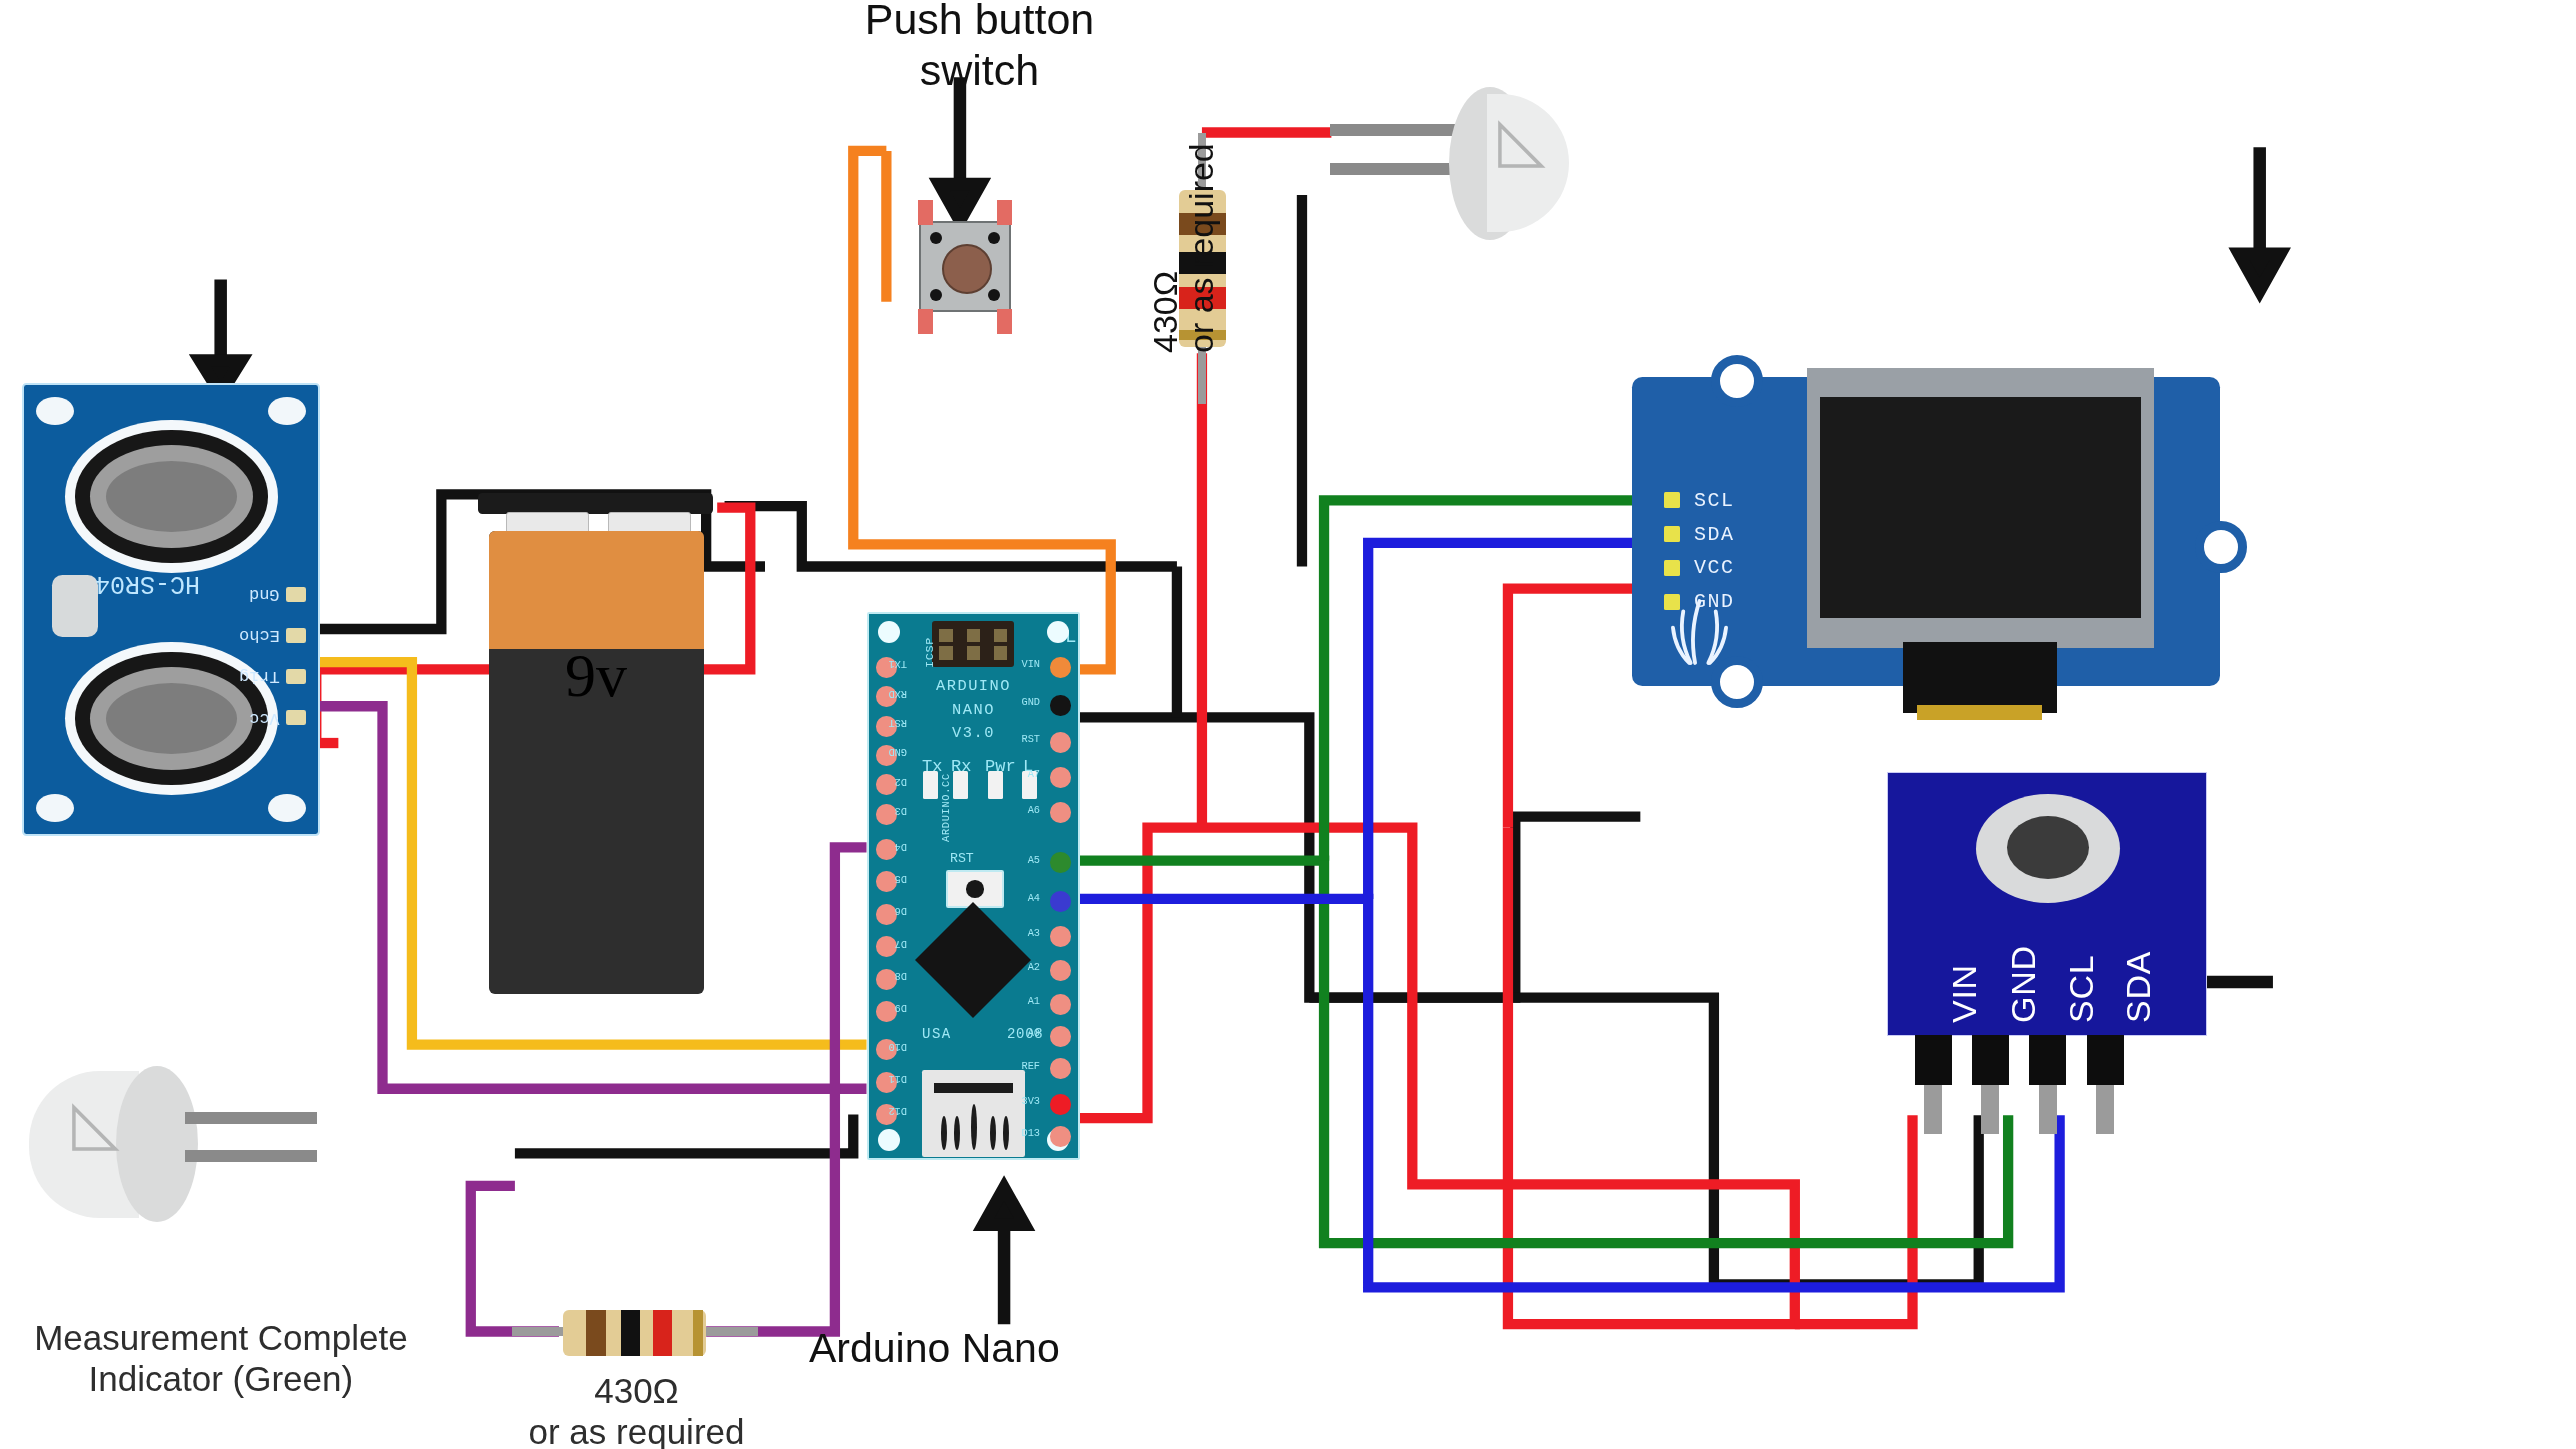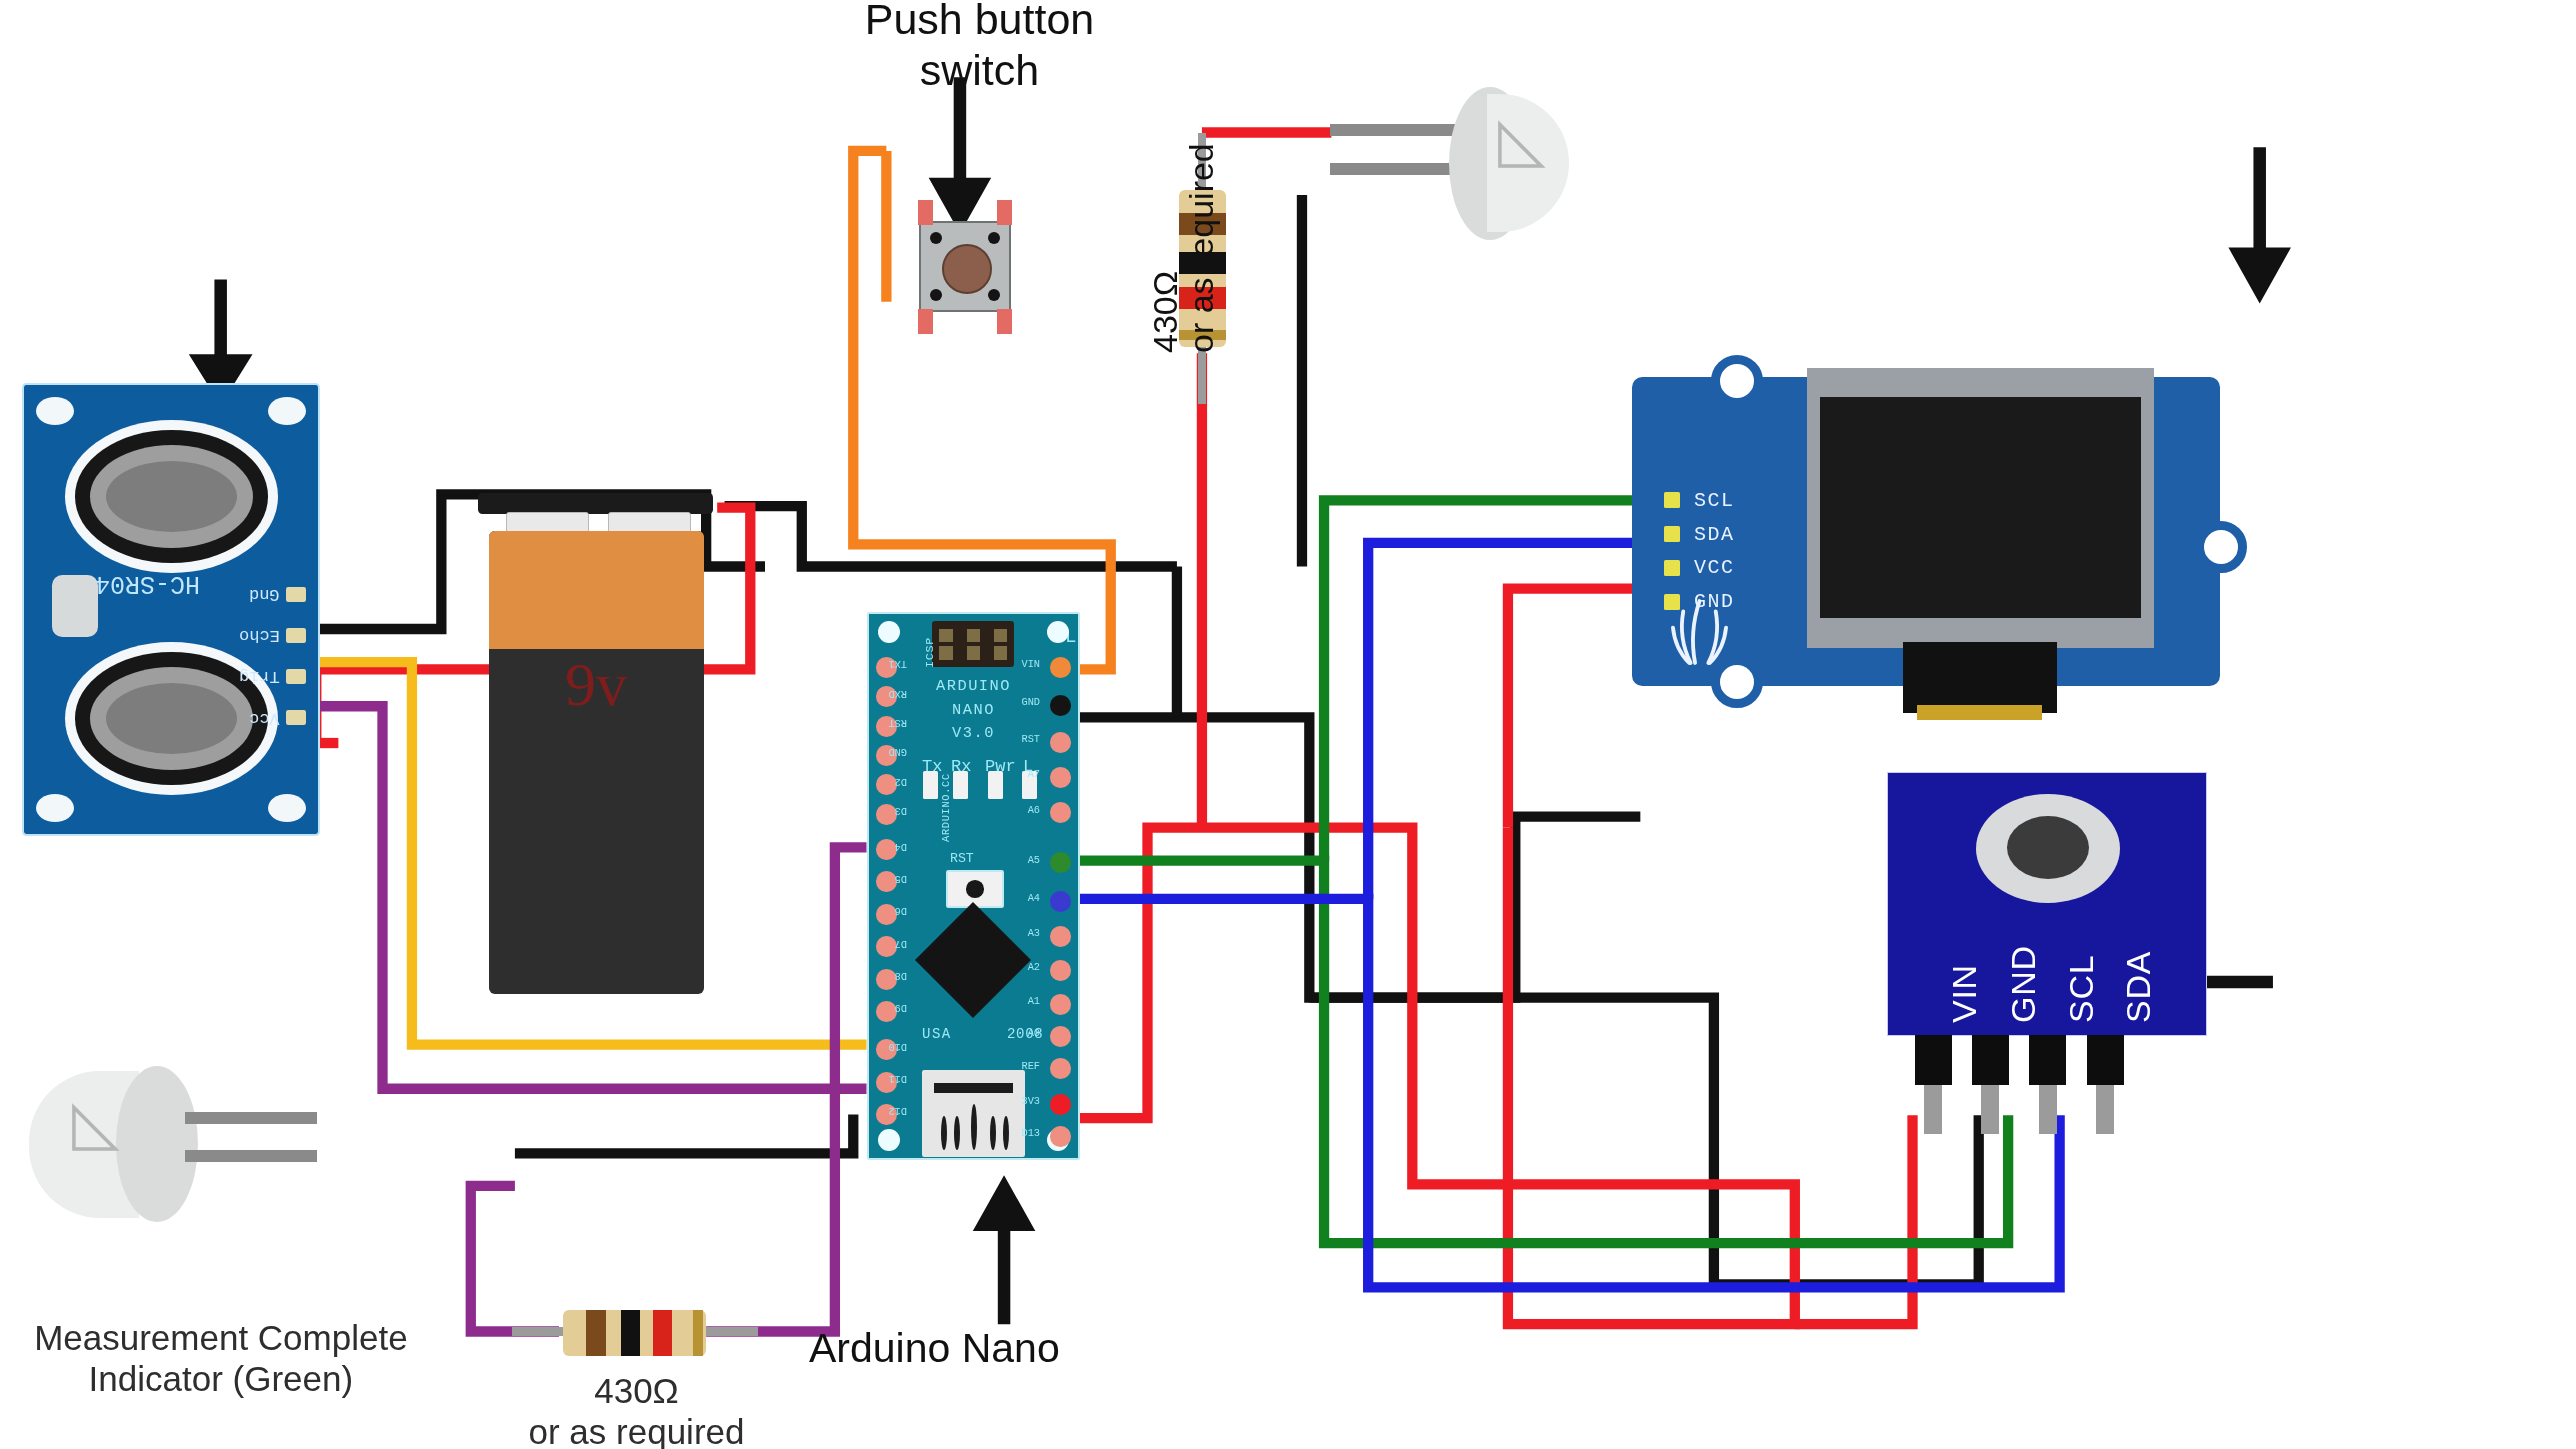--- a/index.html
+++ b/index.html
@@ -26,22 +26,22 @@
   .hcsr .pinlab{position:absolute;color:#cfe9ff;font-size:17px;
       font-family:"Liberation Mono",monospace;transform:rotate(180deg);text-align:right;}
   .hcsr .pad{position:absolute;width:20.6px;height:14.7px;background:#e3d9a8;border-radius:2.2px;}
 
   
   .batt{left:471px;top:493px;width:250px;height:508px;}
   .batt .cap{position:absolute;left:7.4px;top:0;width:235px;height:20.6px;background:#1b1b1b;border-radius:4.4px;}
   .batt .term{position:absolute;top:19px;height:22px;background:#e9e9e9;border:1.5px solid #b9b9b9;border-radius:2.9px;}
   .batt .body{position:absolute;left:17.7px;top:38px;width:215px;height:463px;background:#2e2e2e;border-radius:5.9px;overflow:hidden;}
   .batt .body .or{position:absolute;left:0;top:0;width:100%;height:118px;background:#e08e41;}
-  .batt .v{position:absolute;left:0;top:147px;width:100%;text-align:center;color:#7f1d1d;
-       font-size:62px;font-family:"Liberation Serif",serif;margin-top:9px;}
+  .batt .v{position:absolute;left:0;top:147px;width:100%;text-align:center;color:#000000;
+       font-size:62px;font-family:"Liberation Serif",serif;}
 
   
   .pbtn{left:919px;top:221px;width:88px;height:87px;background:#b9bcbd;border:2.2px solid #6f7374;border-radius:2.9px;}
   .pbtn .knob{position:absolute;left:50%;top:50%;width:46px;height:46px;margin:-23px 0 0 -23px;
        background:#8c5f4c;border:2.2px solid #5d3f32;border-radius:50%;}
   .pbtn .dot{position:absolute;width:12.5px;height:12.5px;background:#141414;border-radius:50%;}
   .pbtn .leg{position:absolute;width:14.7px;height:25px;background:#e36b63;}
 
   
   .res{position:absolute;}

